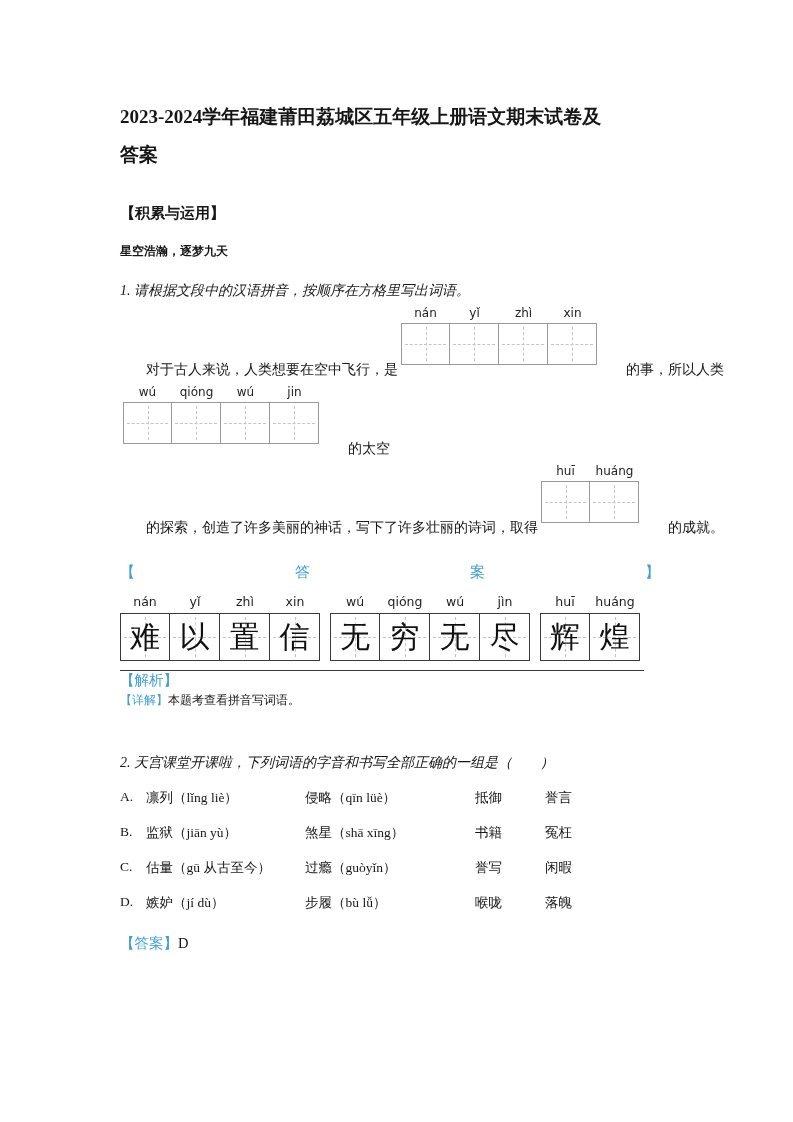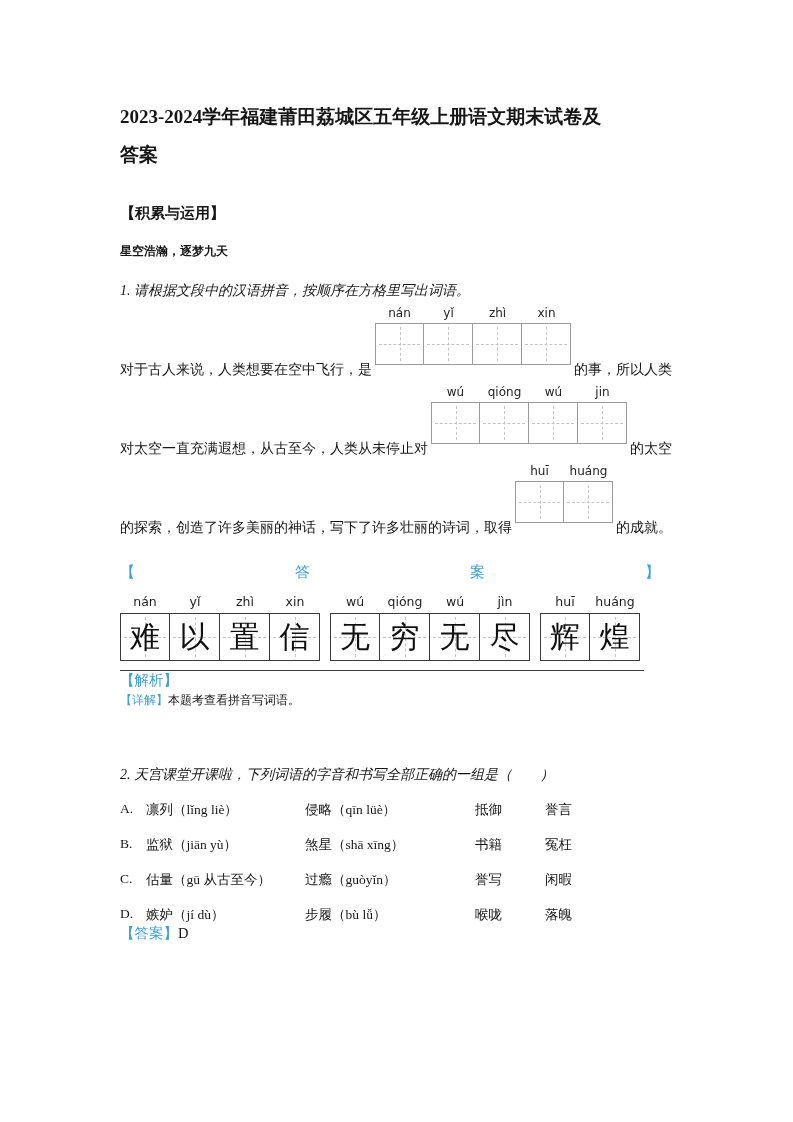--- a/index.html
+++ b/index.html
@@ -9,21 +9,21 @@
     font-family:"Liberation Serif","DejaVu Serif",serif;
     color:#161616;
   }
   .page { padding:98px 117px 0 120px; }
   .doc-title { width:556px; text-align:left; font-weight:bold; font-size:19px; line-height:2.0; }
   .section-head { margin-top:30px; font-weight:bold; font-size:15px; }
   .sub-head { margin-top:20px; font-weight:bold; font-size:12px; }
   .q-text { margin-top:22px; font-size:14px;font-style:italic; }
 
   .passage-row { display:flex; align-items:flex-end; margin-top:6px; font-size:14px; white-space:nowrap; }
-  .passage-row .txt { line-height:18px; }
+  .passage-row .txt { line-height:18px;margin-left:26px; }
   .grid-block { display:flex; flex-direction:column; margin:0 3px; margin-bottom:14px; }
   .pinyin-row { display:flex; }
   .pinyin-cell { width:49px; text-align:center; font-family:"DejaVu Sans",sans-serif; font-size:12px; color:#222; padding-bottom:3px; }
   .boxes-row { display:flex; }
   .box-cell { width:49px; height:42px; border:1px solid #9a9a9a; border-left:none; position:relative; background:#fff; }
   .box-cell:first-child { border-left:1px solid #9a9a9a; }
   .box-cell::before { content:""; position:absolute; left:50%; top:3px; bottom:3px; border-left:1px dashed #c4c4c4; }
   .box-cell::after  { content:""; position:absolute; top:50%; left:3px; right:3px; border-top:1px dashed #c4c4c4; }
 
   .answer-header { width:540px; margin-top:26px; display:flex; justify-content:space-between; color:#3f9fd9; font-size:15px; }
@@ -37,24 +37,24 @@
   .ans-cell:first-child { border-left:1px solid #3a3a3a; }
   .ans-cell::before { content:""; position:absolute; left:50%; top:3px; bottom:3px; border-left:1px dashed #c4c4c4; }
   .ans-cell::after  { content:""; position:absolute; top:50%; left:3px; right:3px; border-top:1px dashed #c4c4c4; }
   .ans-cell .ch { position:relative; z-index:2; }
 
   .blue { color:#3f9fd9; }
   .jiexi { font-size:14.5px; }
   .xiangjie { margin-top:2px; font-size:12px; }
   .analysis-para { margin-top:10px; width:556px; font-size:14px; line-height:1.9; text-align:justify; }
 
-  .q2 { margin-top:57px; }
+  .q2 { margin-top:45px; }
   .options { margin-top:4px; font-size:13.5px; }
   .opt-row { display:grid; grid-template-columns:26px 159px 170px 70px auto; margin-top:17px; }
-  .final-answer { font-size:14.5px; }
+  .final-answer { margin-top:22px; font-size:14.5px; }
 </style>
 </head>
 <body>
 
 <div class="page">
 
   <div class="doc-title">
     <div>2023-2024学年福建莆田荔城区五年级上册语文期末试卷及</div>
     <div>答案</div>
   </div>
@@ -77,21 +77,20 @@
         <span class="box-cell"></span>
         <span class="box-cell"></span>
         <span class="box-cell"></span>
         <span class="box-cell"></span>
       </span>
     </span>
     <span class="txt">的事，所以人类</span>
   </div>
 
   <div class="passage-row">
-    <span class="txt">对太空一直充满遐想，从古至今，人类从未停止对</span>
     <span class="grid-block">
       <span class="pinyin-row">
         <span class="pinyin-cell">wú</span>
         <span class="pinyin-cell">qióng</span>
         <span class="pinyin-cell">wú</span>
         <span class="pinyin-cell">jin</span>
       </span>
       <span class="boxes-row">
         <span class="box-cell"></span>
         <span class="box-cell"></span>

